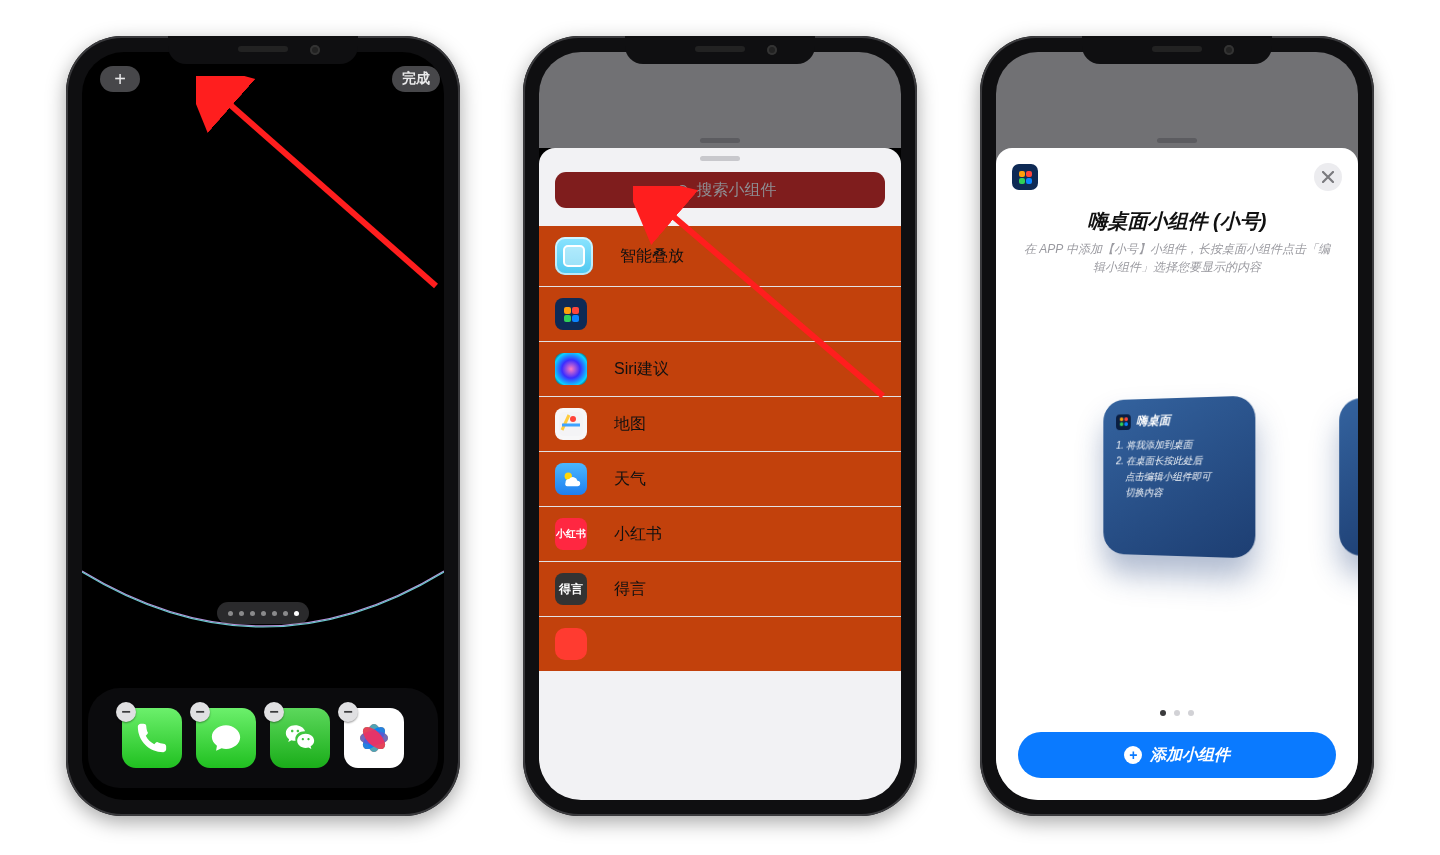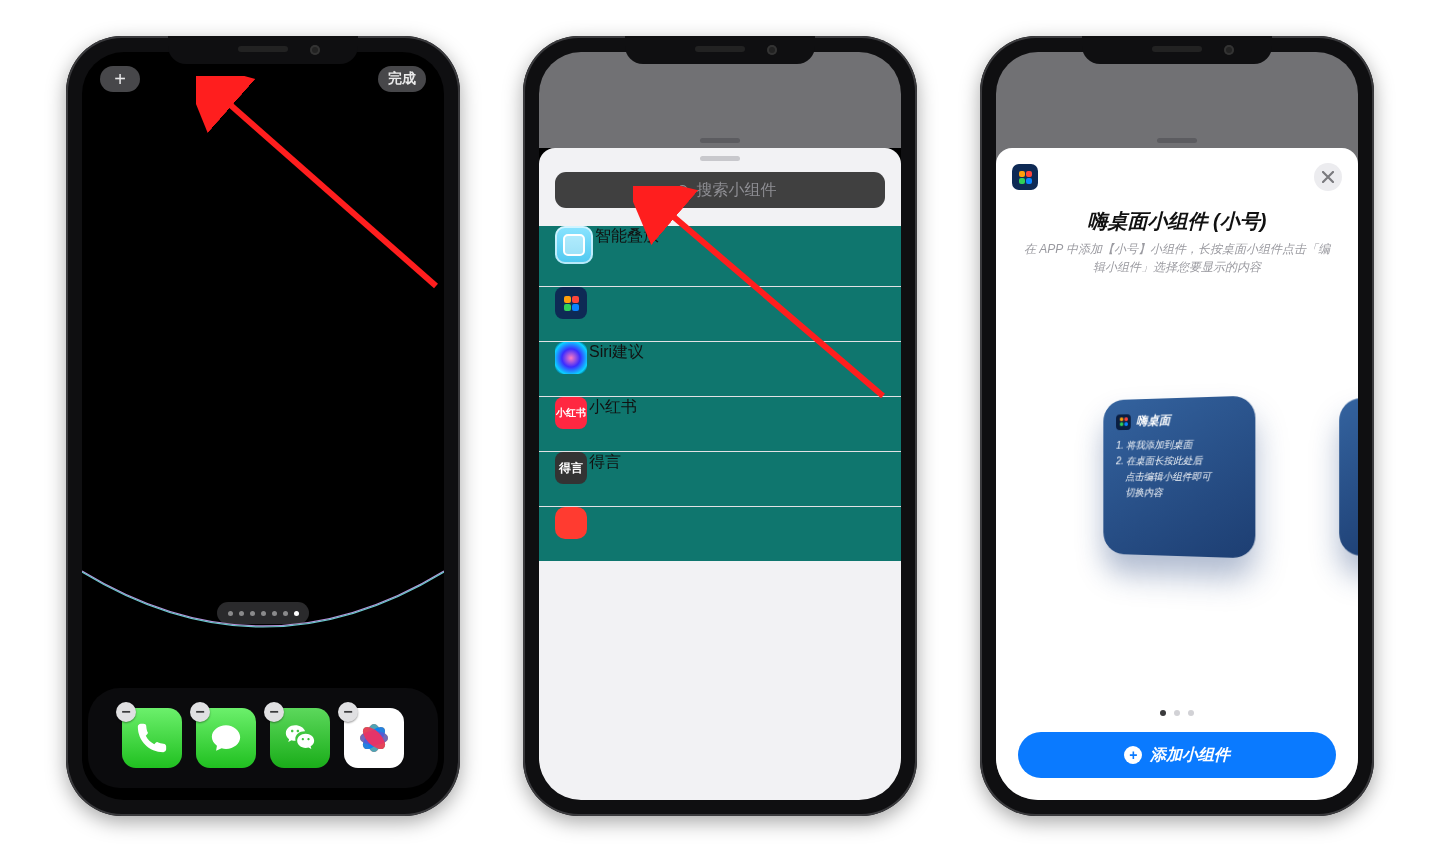--- a/index.html
+++ b/index.html
@@ -36,21 +36,21 @@
   .p2{left:523px}
   .p3{left:980px}
 
   
   .pill{
     position:absolute;height:26px;border-radius:14px;background:rgba(130,130,135,.55);
     display:flex;align-items:center;justify-content:center;
     color:#e9e9ea;font-size:15px;font-weight:600;
   }
   .pill.add{left:18px;top:14px;width:40px;font-size:20px;font-weight:400}
-  .pill.done{right:18px;top:14px;width:48px;font-size:14px}
+  .pill.done{right:4px;top:14px;width:48px;font-size:14px}
 
   .curve{
     position:absolute;left:0;right:0;top:516px;height:60px;
   }
   .curve svg{width:100%;height:100%}
 
   .pager{
     position:absolute;left:50%;transform:translateX(-50%);top:550px;
     width:92px;height:22px;border-radius:12px;background:rgba(120,120,125,.35);
     display:flex;align-items:center;justify-content:center;gap:6px;
@@ -79,29 +79,29 @@
   
   .dimtop{position:absolute;left:0;right:0;top:0;height:96px;background:#717174}
   .sheet{
     position:absolute;left:0;right:0;bottom:0;top:96px;
     background:#f2f2f4;
     border-top-left-radius:16px;border-top-right-radius:16px;
   }
   .grab{position:absolute;left:50%;transform:translateX(-50%);top:8px;width:40px;height:5px;border-radius:3px;background:#c8c8cc}
   .grab.dark{background:#5c5c60;top:-12px}
   .search{
-    position:absolute;left:16px;right:16px;top:24px;height:36px;border-radius:11px;background:#404040;
+    position:absolute;left:16px;right:16px;top:24px;height:36px;border-radius:11px;background:#7f1d1d;
     display:flex;align-items:center;justify-content:center;gap:6px;color:#8e8e93;font-size:16px;padding-left:12px;
   }
   .search svg{width:15px;height:15px;stroke:#8e8e93}
 
   .list{position:absolute;left:0;right:0;top:78px;bottom:0;overflow:hidden}
   .row{
-    height:54px;border-bottom:1px solid #e2e2e5;background:#0f766e;
-    display:flex;align-items:flex-start;gap:2px;padding:0 16px 0 16px;
+    height:54px;border-bottom:1px solid #e2e2e5;background:#c2410c;
+    display:flex;align-items:center;gap:27px;padding:0 16px 0 16px;
     font-size:16px;color:#111;
   }
   .row .ricon{width:32px;height:32px;border-radius:8px;flex:none;display:flex;align-items:center;justify-content:center}
   .row.first{height:60px}
   .row.first .ricon{width:38px;height:38px;border-radius:10px}
 
   .ricon.stack{background:linear-gradient(#8be4ff,#4ec8f0);box-shadow:inset 0 0 0 2px rgba(255,255,255,.6);}
   .ricon.stack::after{content:"";width:18px;height:18px;border:2px solid #fff;border-radius:5px;background:rgba(255,255,255,.4)}
   .ricon.hai{background:#0e2a55}
   .ricon.siri{background:radial-gradient(circle at 50% 50%,#ff7abf,#3b2cff 40%,#0ad3ff 75%,#000)}
@@ -276,20 +276,40 @@
                   <span style="background:#0a84ff"></span>
                 </span>
             </span>
             <span></span>
           </div>
           <div class="row">
             <span class="ricon siri"></span>
             <span>Siri建议</span>
           </div>
           <div class="row">
+            <span class="ricon map">
+              <svg width="24" height="24" viewBox="0 0 24 24">
+                  <rect width="24" height="24" rx="5" fill="#f4f4f6"></rect>
+                  <path d="M3 18 L10 3" stroke="#ffcc3d" stroke-width="3"></path>
+                  <path d="M3 13 L21 13" stroke="#3ea3ff" stroke-width="3"></path>
+                  <circle cx="14" cy="7" r="3" fill="#ff453a"></circle>
+                </svg>
+            </span>
+            <span>地图</span>
+          </div>
+          <div class="row">
+            <span class="ricon weather">
+              <svg width="22" height="22" viewBox="0 0 24 24">
+                  <circle cx="9" cy="9" r="4" fill="#ffd60a"></circle>
+                  <path d="M6 16a4 4 0 0 1 4-4 5 5 0 0 1 9 2 3 3 0 0 1 0 6H8a3 3 0 0 1-2-4z" fill="#fff"></path>
+                </svg>
+            </span>
+            <span>天气</span>
+          </div>
+          <div class="row">
             <span class="ricon xhs">小红书</span>
             <span>小红书</span>
           </div>
           <div class="row">
             <span class="ricon deyan">得言</span>
             <span>得言</span>
           </div>
           <div class="row" style="border-bottom:none">
             <span class="ricon last"></span>
           </div>

